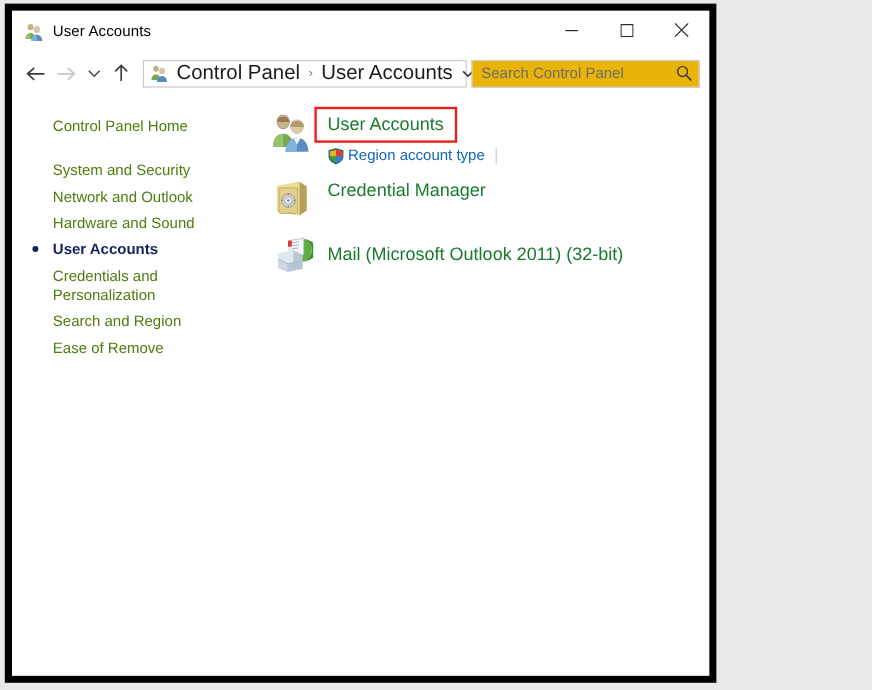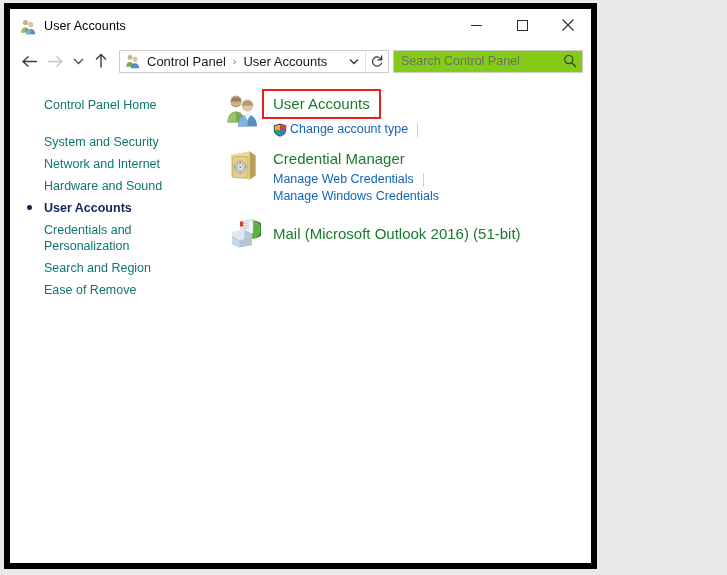--- a/index.html
+++ b/index.html
@@ -101,21 +101,21 @@
     box-sizing: border-box;
     min-width: 0;
   }
   .crumb-icon {
     width: 16px;
     height: 16px;
     margin: 0 4px 0 5px;
     flex: none;
   }
   .crumb {
-    font-size: 13px;
+    font-size: 17px;
     color: #1a1a1a;
     padding: 0 2px;
     white-space: nowrap;
   }
   .crumb-sep {
     color: #757575;
     font-size: 11px;
     padding: 0 5px;
     user-select: none;
   }
@@ -131,21 +131,21 @@
   .addr-divider {
     width: 1px;
     height: 21px;
     background: #e0e0e0;
     flex: none;
   }
   .searchbox {
     width: 190px;
     height: 23px;
     border: 1px solid #cccccc;
-    background: #84cc16;
+    background: #eab308;
     display: flex;
     align-items: center;
     box-sizing: border-box;
     flex: none;
   }
   .search-input {
     border: none;
     outline: none;
     flex: 1;
     font-family: "Liberation Sans", sans-serif;
@@ -178,21 +178,21 @@
   }
   .sidebar {
     width: 215px;
     min-width: 215px;
     padding-top: 15px;
     box-sizing: border-box;
   }
   .side-item {
     position: relative;
     font-size: 12.5px;
-    color: #0f766e;
+    color: #4d7c0f;
     padding: 3px 10px 3px 34px;
     line-height: 16px;
     cursor: default;
     width: fit-content;
     max-width: 180px;
   }
   .side-item.home { margin-bottom: 15px; }
   .side-item.current {
     font-weight: bold;
     color: #12255c;
@@ -366,21 +366,21 @@
           </svg>
         </span>
       </div>
     </div>
 
     <div class="body-area">
 
       <div class="sidebar">
         <div class="side-item home">Control Panel Home</div>
         <div class="side-item">System and Security</div>
-        <div class="side-item">Network and Internet</div>
+        <div class="side-item">Network and Outlook</div>
         <div class="side-item">Hardware and Sound</div>
         <div class="side-item current">User Accounts</div>
         <div class="side-item">Credentials and Personalization</div>
         <div class="side-item">Search and Region</div>
         <div class="side-item">Ease of Remove</div>
       </div>
 
       <div class="content">
 
         <div class="cat-row">
@@ -406,21 +406,21 @@
                   <svg viewBox="0 0 14 14" width="14" height="14">
                     <path d="M7 0.6 L13.2 2.3 V7 c0 3.6-3.1 5.8-6.2 6.8 C3.9 12.8 0.8 10.6 0.8 7 V2.3 Z" fill="#1d4f8c"></path>
                     <path d="M7 1.7 L12.2 3.1 V7 c0 3-2.5 4.9-5.2 5.8 V1.7 Z" fill="#e8b320"></path>
                     <path d="M7 1.7 L12.2 3.1 V6.9 H7 Z" fill="#e8b320"></path>
                     <path d="M7 1.7 L1.8 3.1 V6.9 H7 Z" fill="#e8b320"></path>
                     <path d="M7 1.7 L12.2 3.1 V6.9 H7 Z" fill="#e03a2f"></path>
                     <path d="M7 6.9 H12.2 c0 3-2.5 4.9-5.2 5.8 Z" fill="#2f7fd0"></path>
                     <path d="M7 6.9 H1.8 c0 3 2.5 4.9 5.2 5.8 Z" fill="#3f9e46"></path>
                   </svg>
                 </span>
-                <span>Change account type</span>
+                <span>Region account type</span>
               </span>
               <span class="link-sep"></span>
             </div>
           </div>
         </div>
 
         <div class="cat-row">
           <span class="cat-icon">
             <svg viewBox="0 0 36 36" width="36" height="36">
               <path d="M6 7 L24.5 3.5 L30.5 7.5 L30.5 27.5 L24.5 31.5 L6 28.5 Z" fill="#d9c47e"></path>
@@ -428,25 +428,20 @@
               <path d="M6 7 L24.5 3.5 L24.5 31.5 L6 28.5 Z" fill="#ecdc9c"></path>
               <rect x="7.6" y="8.6" width="15.4" height="21.2" rx="1" fill="#e2cf8c" stroke="#bda758" stroke-width="0.7"></rect>
               <circle cx="15.3" cy="19.1" r="5.6" fill="#cfcfcf" stroke="#9a9a9a" stroke-width="0.8"></circle>
               <circle cx="15.3" cy="19.1" r="3.1" fill="#ededed" stroke="#a8a8a8" stroke-width="0.7"></circle>
               <circle cx="15.3" cy="19.1" r="1.1" fill="#8a8a8a"></circle>
               <path d="M15.3 13.1 v1.6 M15.3 23.5 v1.6 M9.3 19.1 h1.6 M19.7 19.1 h1.6" stroke="#8f8f8f" stroke-width="1"></path>
             </svg>
           </span>
           <div class="cat-text">
             <span class="cat-title">Credential Manager</span>
-            <div class="cat-links">
-              <span class="link">Manage Web Credentials</span>
-              <span class="link-sep"></span>
-              <span class="link">Manage Windows Credentials</span>
-            </div>
           </div>
         </div>
 
         <div class="cat-row row-mail">
           <span class="cat-icon">
             <svg viewBox="0 0 36 36" width="36" height="36">
               <circle cx="25.5" cy="14.5" r="9.5" fill="#5fae43"></circle>
               <path d="M25.5 5 a9.5 9.5 0 0 1 0 19 a14 9.5 0 0 0 0-19 z" fill="#3d8c2c"></path>
               <path d="M16 6.5 L28 4.5 L28 18 L16 20 Z" fill="#eef2f6"></path>
               <path d="M16 6.5 L28 4.5 L28 18 L16 20 Z" fill="#f4f7fa" stroke="#b9c4cf" stroke-width="0.7"></path>
@@ -454,20 +449,20 @@
               <rect x="15" y="6.5" width="3.2" height="5" fill="#e03a2f"></rect>
               <path d="M7 17 L19.5 14.5 L19.5 27 L7 29.5 Z" fill="#ccd6e0"></path>
               <path d="M7 17 L19.5 14.5 L27 18.5 L27 30 L14.5 32.5 L7 29.5 Z" fill="#dfe7ef"></path>
               <path d="M19.5 14.5 L27 18.5 L27 30 L19.5 27 Z" fill="#b9c6d4"></path>
               <path d="M7 22 L14.5 26 L27 23.5" stroke="#94a5b6" stroke-width="0.9" fill="none"></path>
               <path d="M7 29.5 L14.5 32.5 L27 30 L27 23.5 L14.5 26 L7 22 Z" fill="#ccd8e4"></path>
               <path d="M14.5 26 L27 23.5 L27 30 L14.5 32.5 Z" fill="#b6c5d5"></path>
             </svg>
           </span>
           <div class="cat-text">
-            <span class="cat-title">Mail (Microsoft Outlook 2016) (51-bit)</span>
+            <span class="cat-title">Mail (Microsoft Outlook 2011) (32-bit)</span>
           </div>
         </div>
 
       </div>
     </div>
   </div>
 </div>
 
 </body></html>

